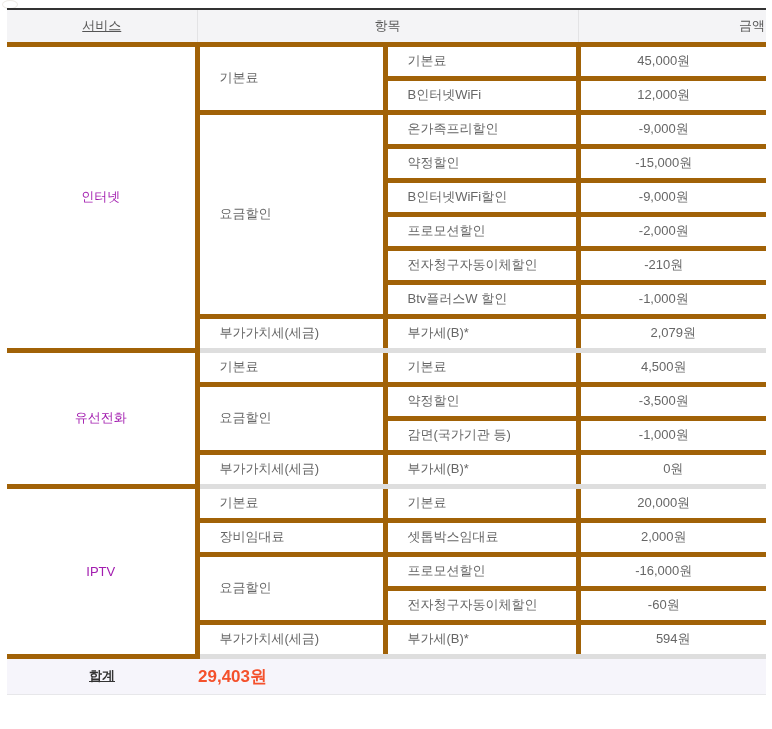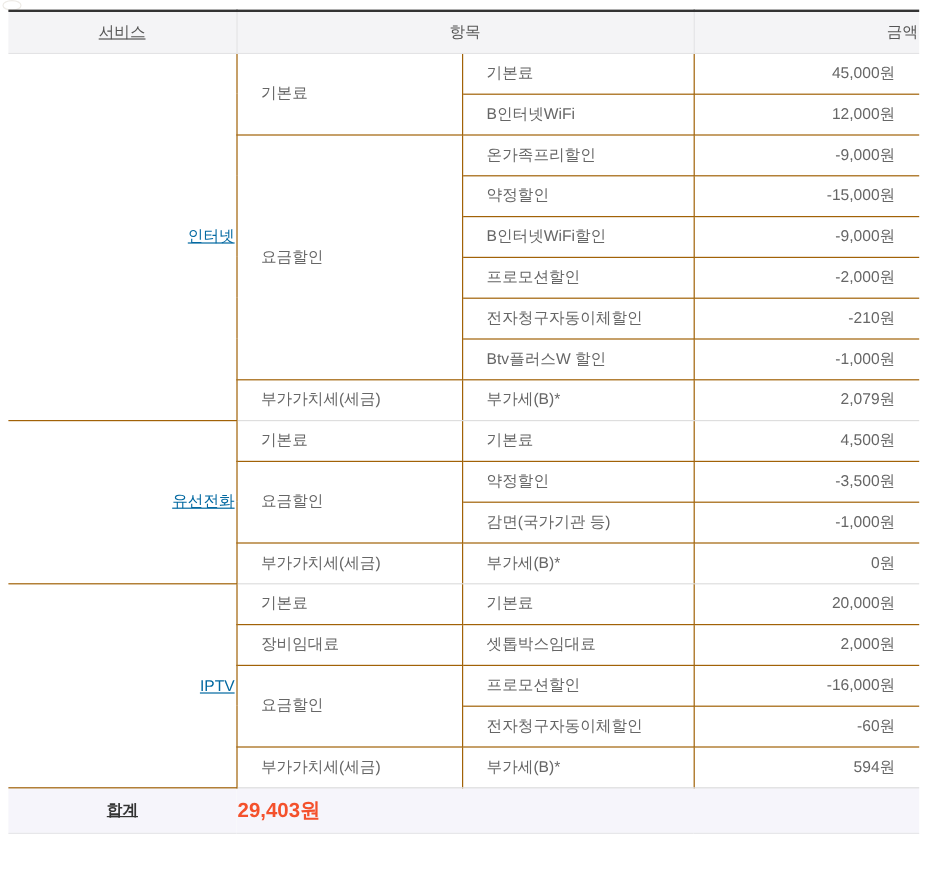--- a/index.html
+++ b/index.html
@@ -48,37 +48,36 @@
     border: 1px solid #e3e3e5;
     border-top: none;
   }
   thead th:first-child { border-left: none; text-decoration: underline; }
   thead th:last-child { border-right: none; text-align: right; }
 
   tbody td {
     height: 34px;
     font-size: 13px;
     color: #666;
-    border: 1px solid #a16207;
+    border: 5px solid #a16207;
     vertical-align: middle;
     background: #fff;
   }
   tbody td:last-child, tbody td.amount-cell { border-right: none; }
   tbody td.service-cell {
     border-left: none;
-    text-align: right;
-    color: #0369a1;
-    text-decoration: underline;
+    text-align: center;
+    color: #a21caf;
   }
   tbody td.group-cell, tbody td.item-cell {
     text-align: left;
     padding-left: 20px;
   }
   tbody td.amount-cell {
-    text-align: right;
+    text-align: center;
     padding-right: 20px;
   }
   tbody tr.section-end td { border-bottom-color: #dedede; padding-left: 20px; }
 
   tfoot td {
     height: 38px;
     background: var(--total-bg);
     border-top: 1px solid #dfdfe3;
     border-bottom: 1px solid #e7e7ea;
     vertical-align: middle;

